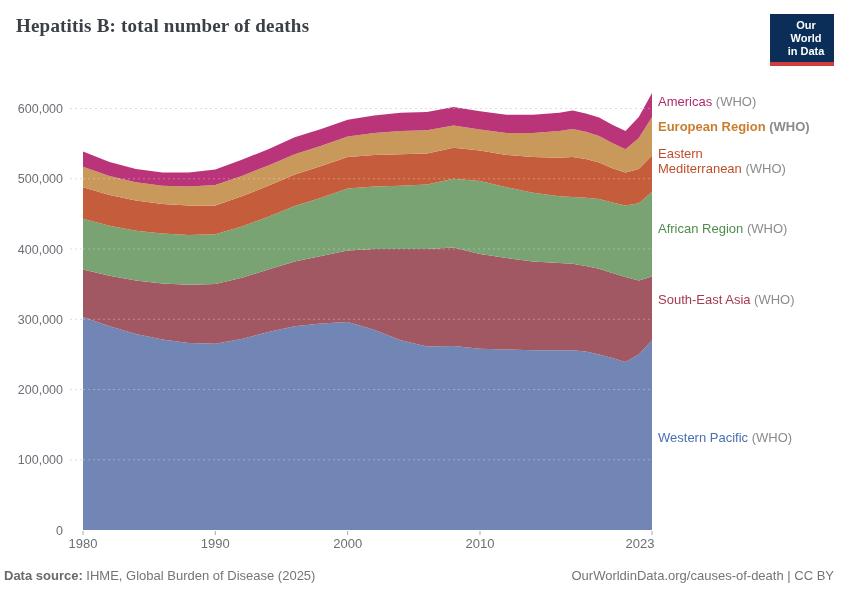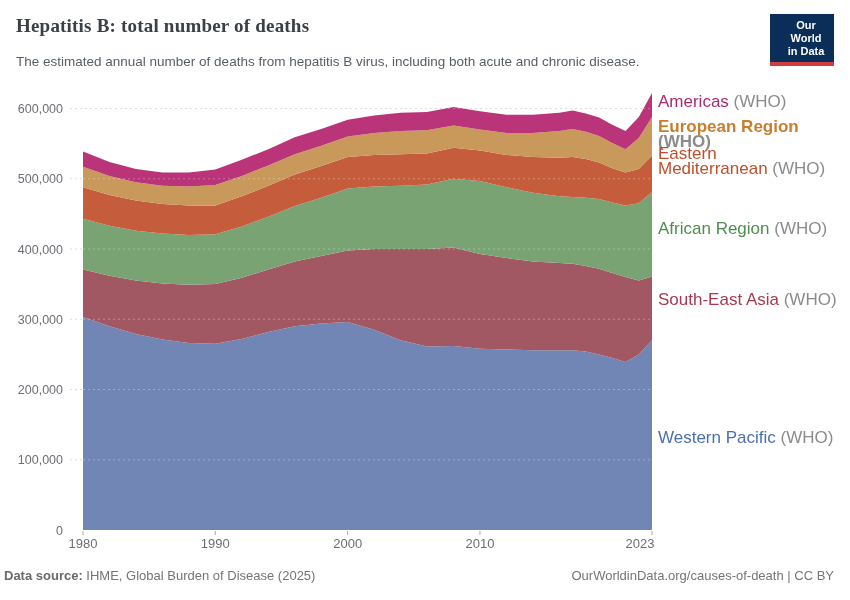--- a/index.html
+++ b/index.html
@@ -12,34 +12,33 @@
   .subtitle { position: absolute; left: 16px; top: 54px; font-size: 13.5px; color: #565e66; }
 
   .logo { position: absolute; top: 14px; right: 16px; width: 64px; text-align: center; }
   .logo-box { background: #0b2e59; color: #fff; font-size: 11px; font-weight: 700;
     line-height: 13px; padding: 5px 2px 4px 10px; }
   .logo-bar { height: 4px; background: #d13c3c; }
 
   svg { position: absolute; left: 0; top: 0; }
 
   .legend { position: absolute; left: 0; top: 0; width: 850px; height: 600px; pointer-events: none; }
-  .legend-item { position: absolute; left: 658px; font-size: 17px; line-height: 15px; pointer-events: auto; cursor: default; }
+  .legend-item { position: absolute; left: 658px; font-size: 13px; line-height: 15px; pointer-events: auto; cursor: default; }
   .legend-item .who { color: #8b8b8b; }
 
   .footer { position: absolute; left: 4px; right: 16px; top: 568px; font-size: 13px; color: #757575;
     display: flex; justify-content: space-between; }
   .footer b { font-weight: 700; color: #6a6a6a; }
 </style>
 </head>
 <body>
 
 <div id="page">
 
   <h1 class="title">Hepatitis B: total number of deaths</h1>
-  <p class="subtitle">The estimated annual number of deaths from hepatitis B virus, including both acute and chronic disease.</p>
 
   <div class="logo">
     <div class="logo-box">
       <div>Our World</div>
       <div>in Data</div>
     </div>
     <div class="logo-bar"></div>
   </div>
 
   <svg id="chart-svg" width="850" height="600">

